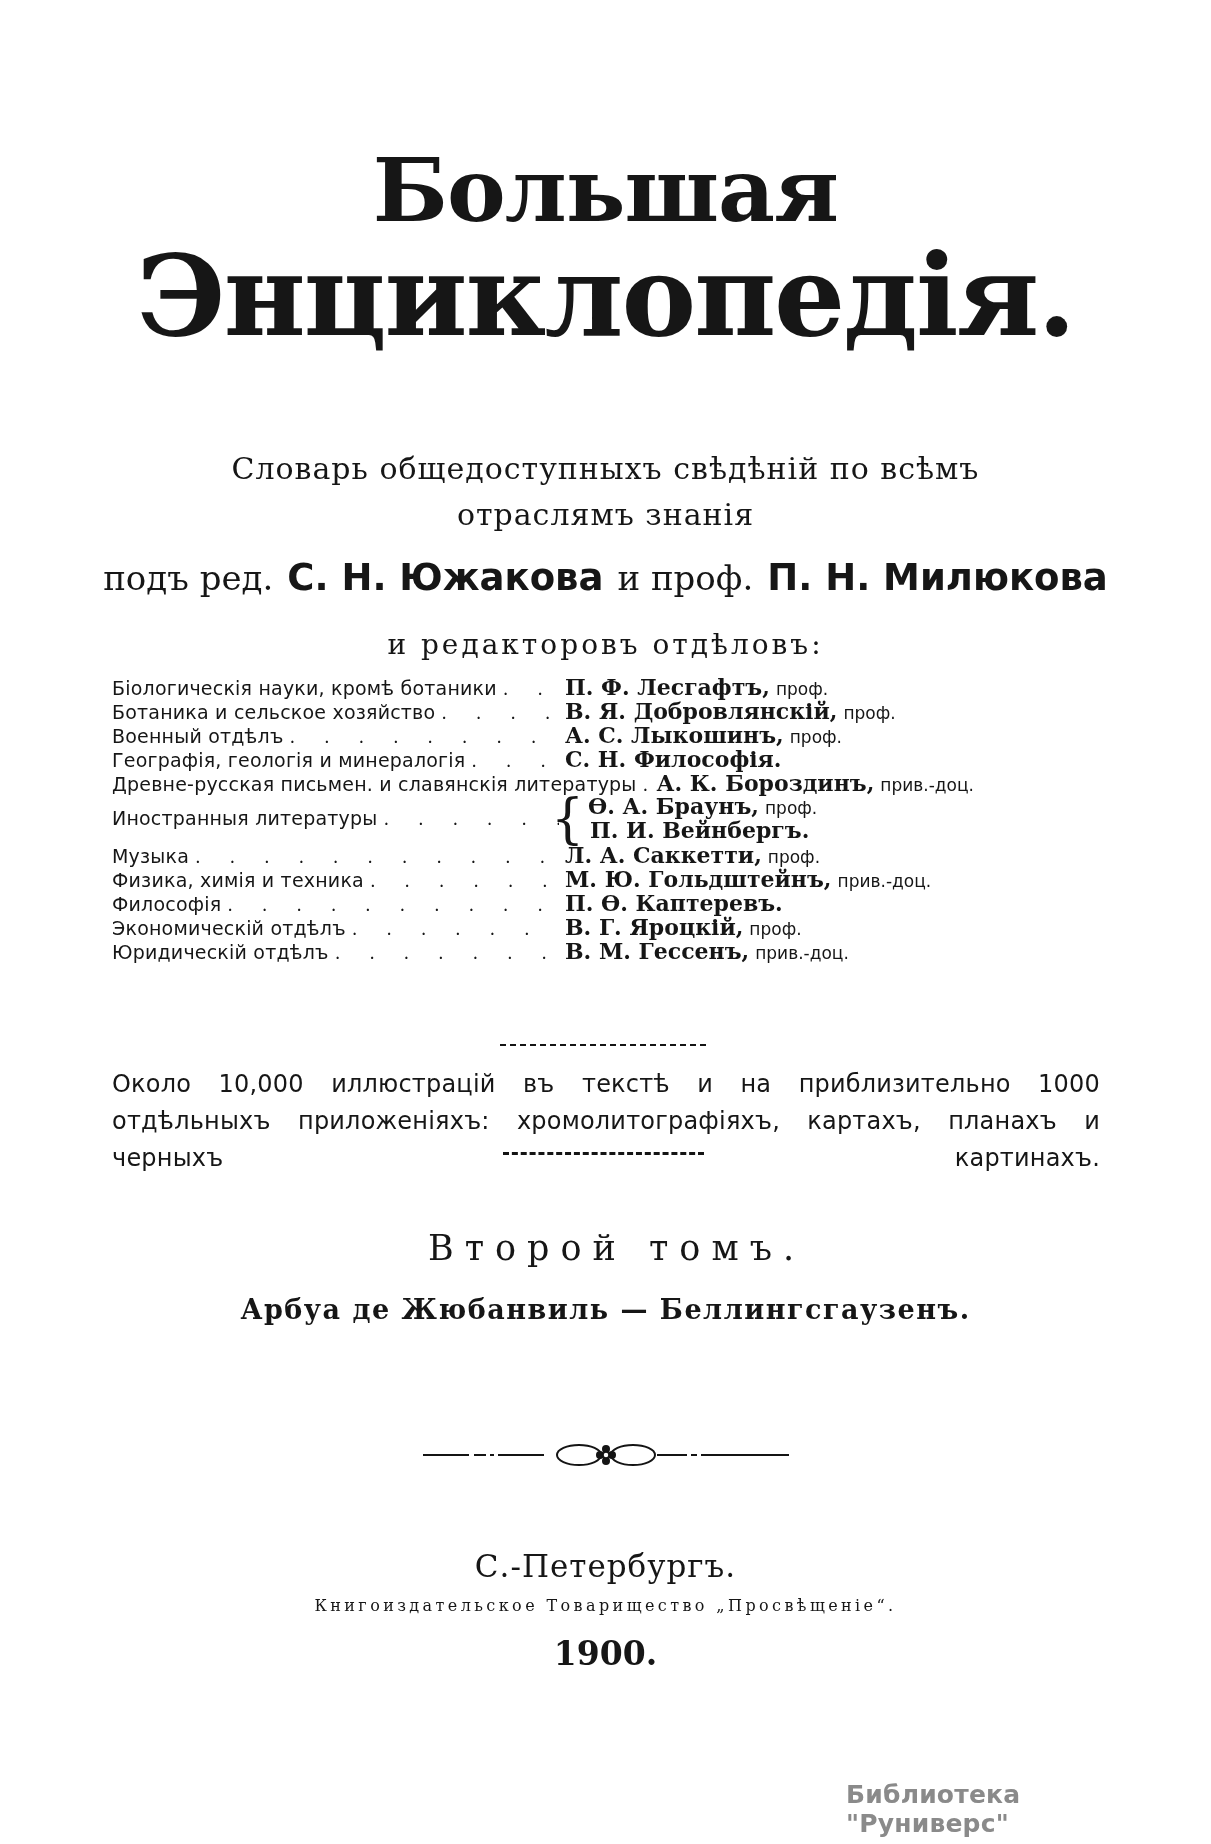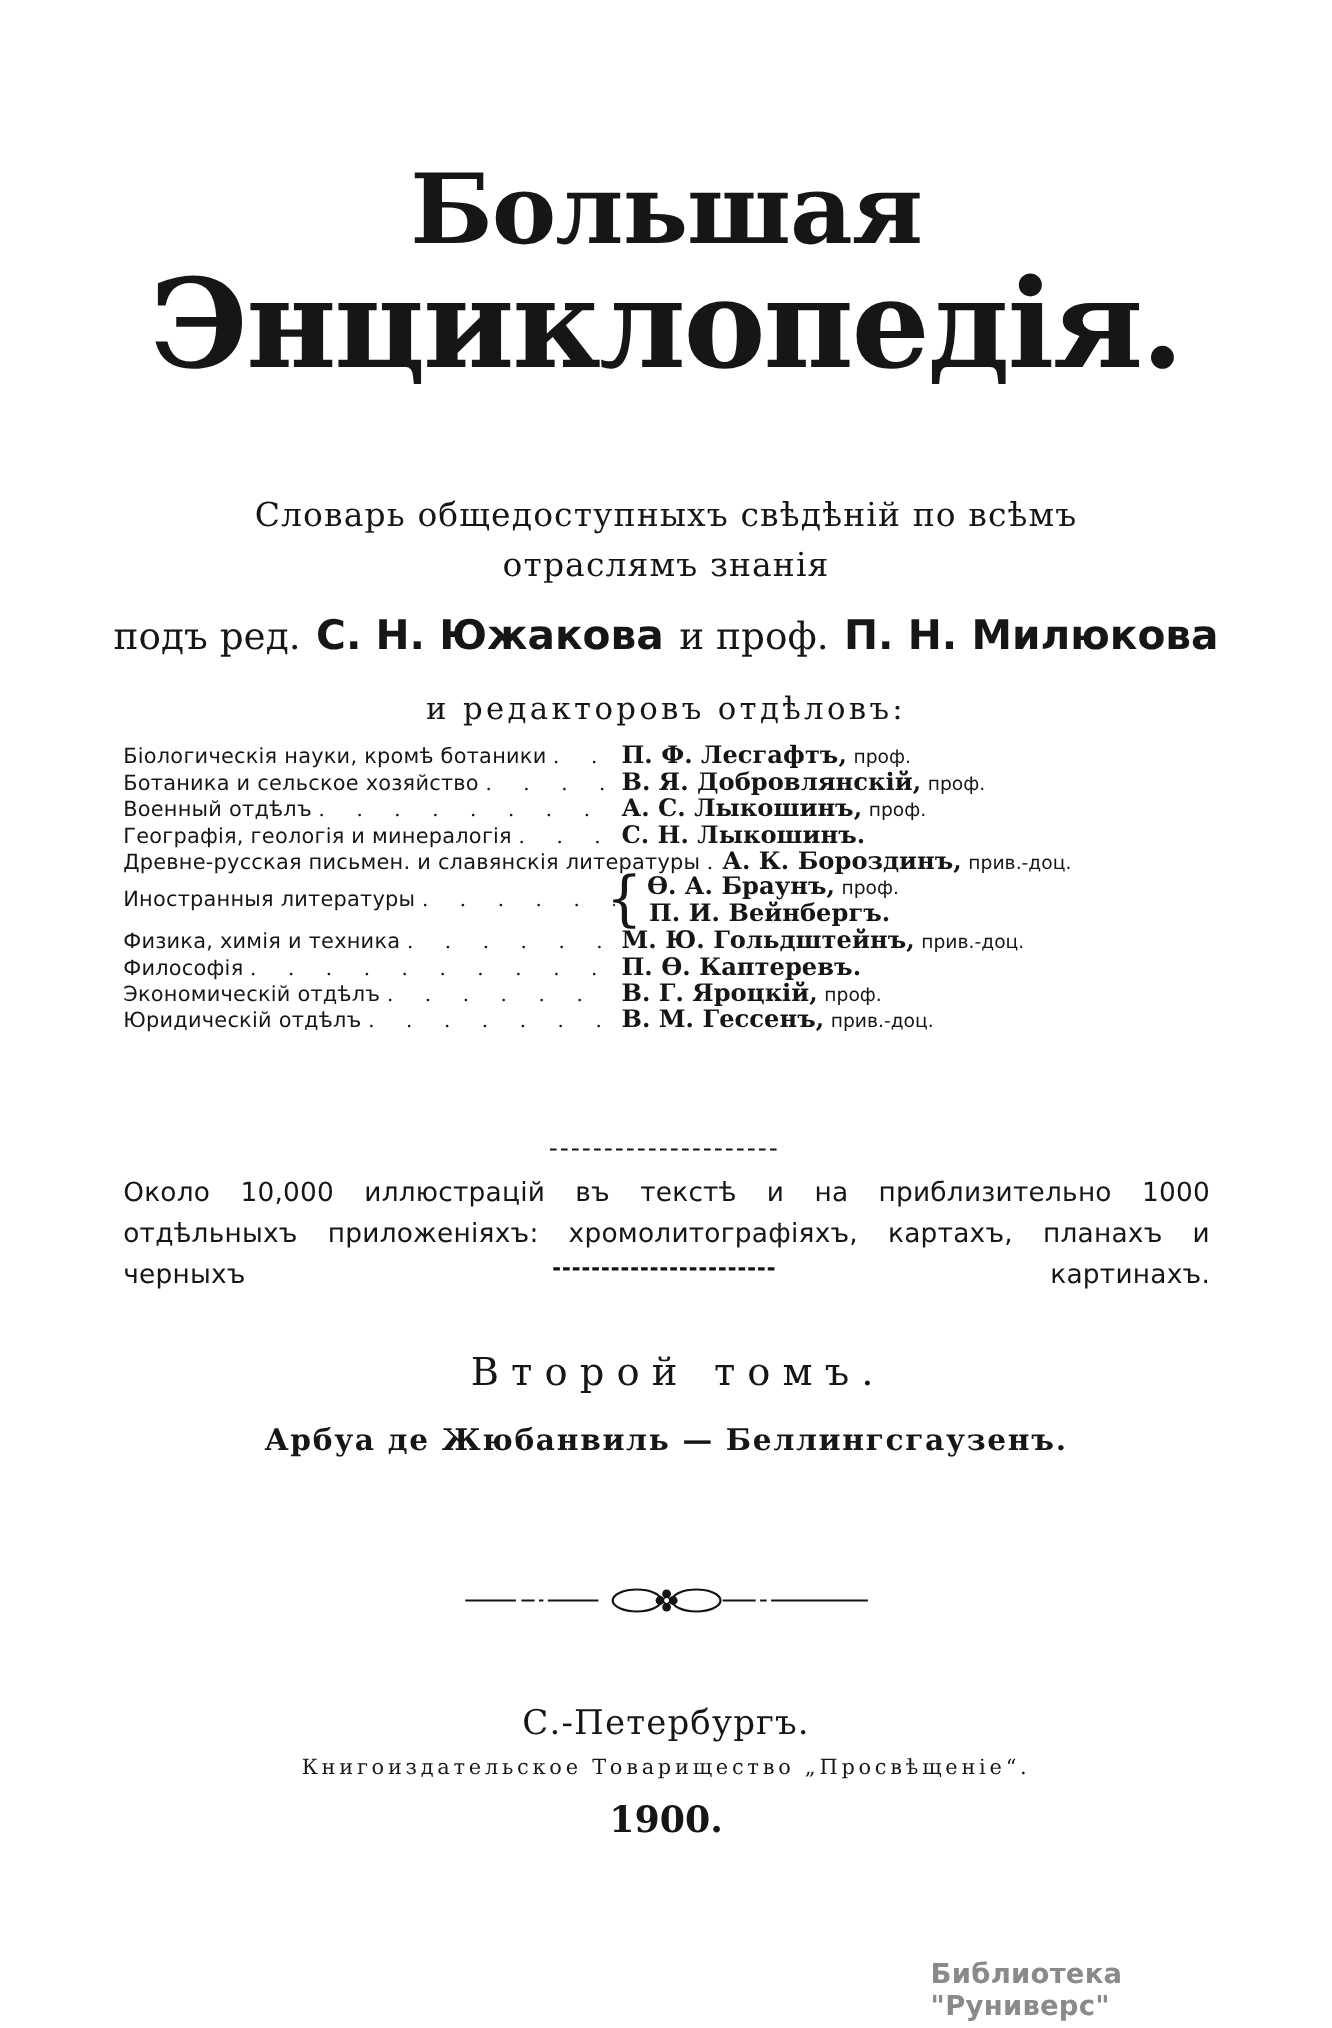--- a/index.html
+++ b/index.html
@@ -47,21 +47,21 @@
   .note{position:absolute;top:1066px;left:112px;width:988px;
     font-family:"DejaVu Sans",sans-serif;font-size:24px;line-height:37px;
     text-align:justify;text-align-last:justify;letter-spacing:.2px;}
 
   .vol-heading{top:1228px;font-size:35px;letter-spacing:11px;padding-left:11px;}
   .vol-range{top:1294px;font-size:27px;font-weight:bold;letter-spacing:1.5px;}
 
   .ornament{position:absolute;top:1440px;left:0;width:100%;text-align:center;}
 
   .imprint-city{top:1548px;font-size:31px;letter-spacing:1px;}
-  .imprint-publisher{top:1596px;font-size:19px;letter-spacing:3.4px;}
+  .imprint-publisher{top:1596px;font-size:16px;letter-spacing:3.4px;}
   .imprint-year{top:1634px;font-size:33px;font-weight:bold;}
 
   .watermark{position:absolute;top:1780px;left:846px;width:330px;text-align:left;
     font-family:"DejaVu Sans",sans-serif;font-weight:bold;font-size:25px;color:#8a8a8a;letter-spacing:.2px;}
 </style>
 </head>
 <body>
 
 <div class="page">
 
@@ -95,21 +95,21 @@
 
     <div class="ed-row">
       <span class="ed-label">Военный отдѣлъ</span>
       <span class="ed-dots"></span>
       <span class="ed-name-cell"><span class="ed-name">А. С. Лыкошинъ,</span><span class="ed-title">проф.</span></span>
     </div>
 
     <div class="ed-row">
       <span class="ed-label">Географія, геологія и минералогія</span>
       <span class="ed-dots"></span>
-      <span class="ed-name-cell"><span class="ed-name">С. Н. Лыкошинъ.</span><span class="ed-title"></span></span>
+      <span class="ed-name-cell"><span class="ed-name">С. Н. Философія.</span><span class="ed-title"></span></span>
     </div>
 
     <div class="ed-row">
       <span class="ed-label">Древне-русская письмен. и славянскія литературы</span>
       <span class="ed-dots"></span>
       <span class="ed-name-cell"><span class="ed-name">А. К. Бороздинъ,</span><span class="ed-title">прив.-доц.</span></span>
     </div>
 
     <div class="ed-row brace-row">
       <span class="ed-label">Иностранныя литературы</span>
@@ -117,20 +117,25 @@
       <span class="ed-name-cell brace-cell">
         <span class="brace-glyph">{</span>
         <span class="brace-names">
           <span class="line"><span class="ed-name">Ѳ. А. Браунъ,</span><span class="ed-title">проф.</span></span>
           <span class="line"><span class="ed-name">П. И. Вейнбергъ.</span><span class="ed-title"></span></span>
         </span>
       </span>
     </div>
 
 
+    <div class="ed-row">
+      <span class="ed-label">Музыка</span>
+      <span class="ed-dots"></span>
+      <span class="ed-name-cell"><span class="ed-name">Л. А. Саккетти,</span><span class="ed-title">проф.</span></span>
+    </div>
 
     <div class="ed-row">
       <span class="ed-label">Физика, химія и техника</span>
       <span class="ed-dots"></span>
       <span class="ed-name-cell"><span class="ed-name">М. Ю. Гольдштейнъ,</span><span class="ed-title">прив.-доц.</span></span>
     </div>
 
     <div class="ed-row">
       <span class="ed-label">Философія</span>
       <span class="ed-dots"></span>

